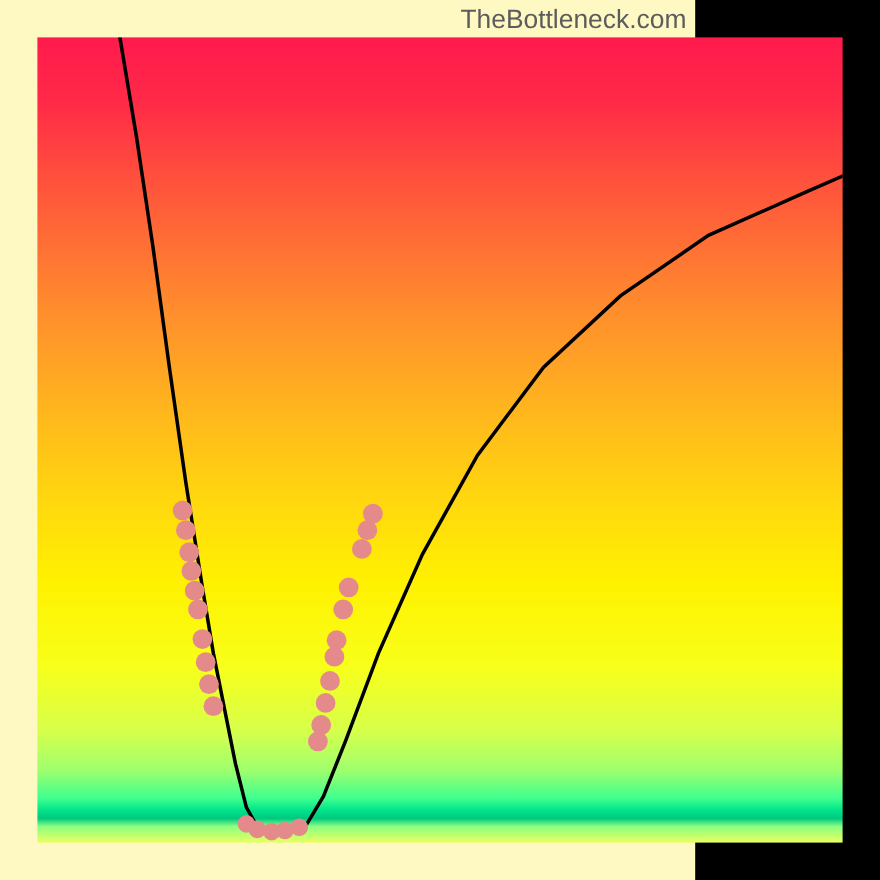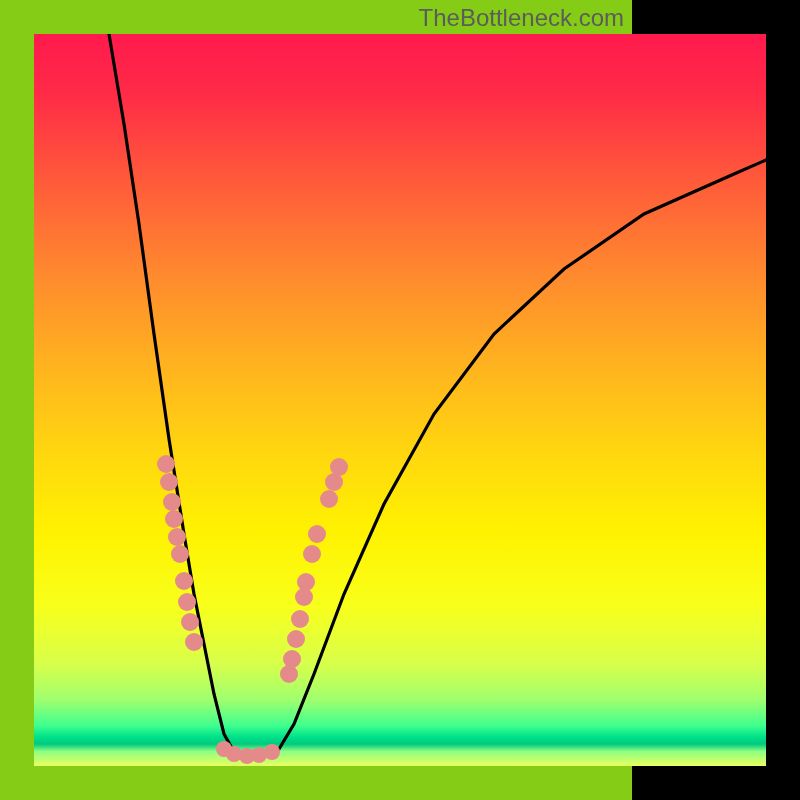--- a/index.html
+++ b/index.html
@@ -8,21 +8,21 @@
     width: 800px;
     height: 800px;
     background: #000;
     overflow: hidden;
     font-family: Arial, Helvetica, sans-serif;
   }
   .frame {
     position: relative;
     width: 632px;
     height: 800px;
-    background: #84cc16;
+    background: #fef9c3;
   }
   .watermark {
     position: absolute;
     top: 4px;
     right: 8px;
     font-size: 24px;
     font-weight: 500;
     color: #5c5c5c;
     z-index: 10;
     user-select: none;

